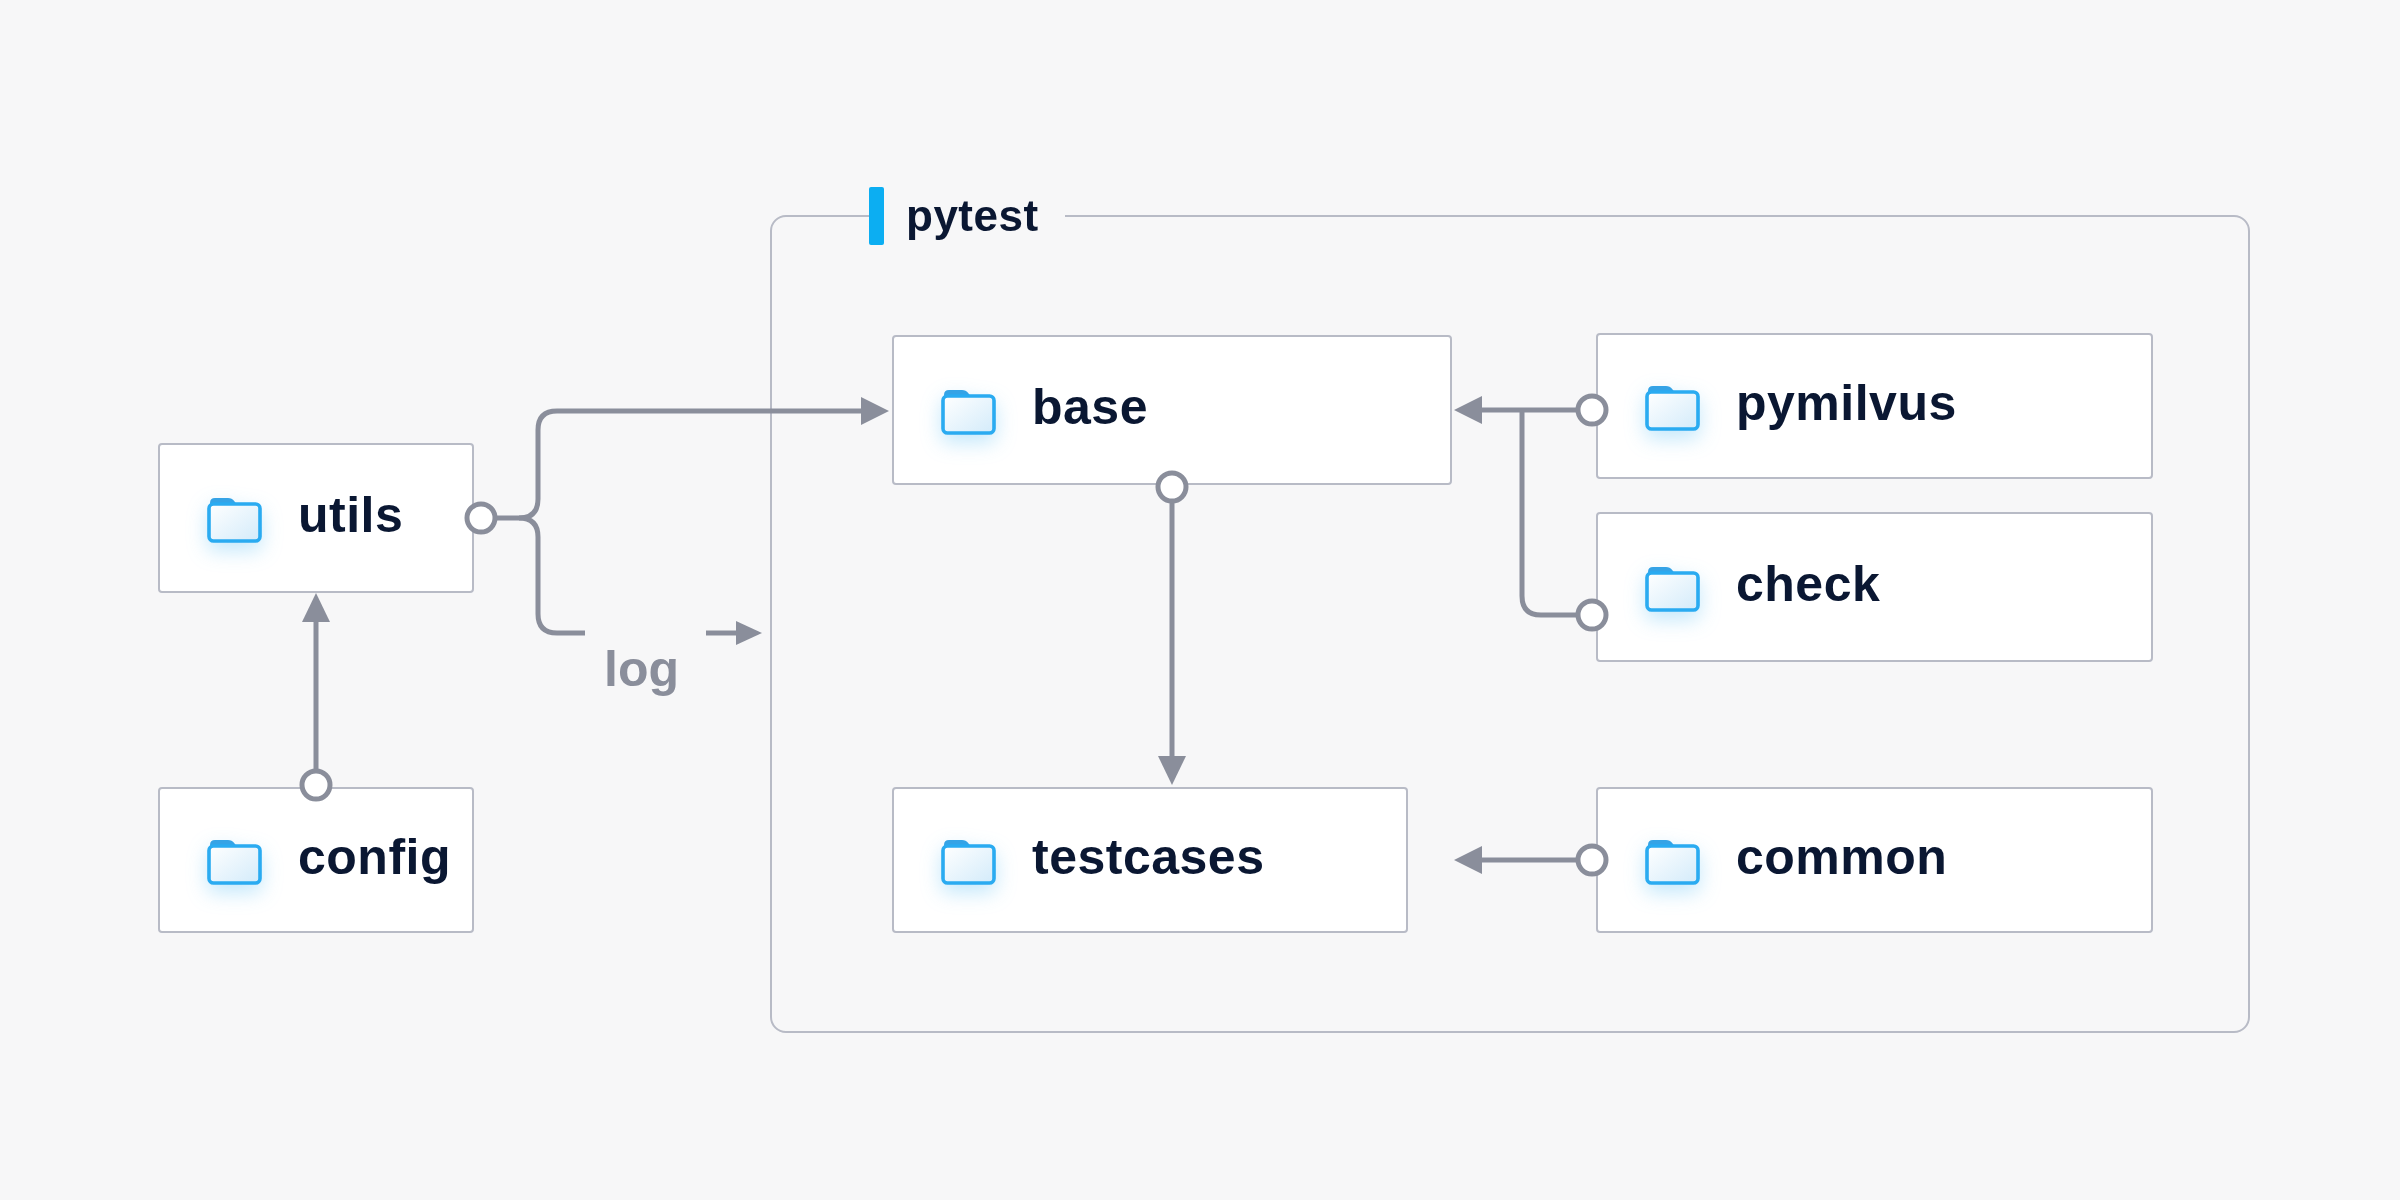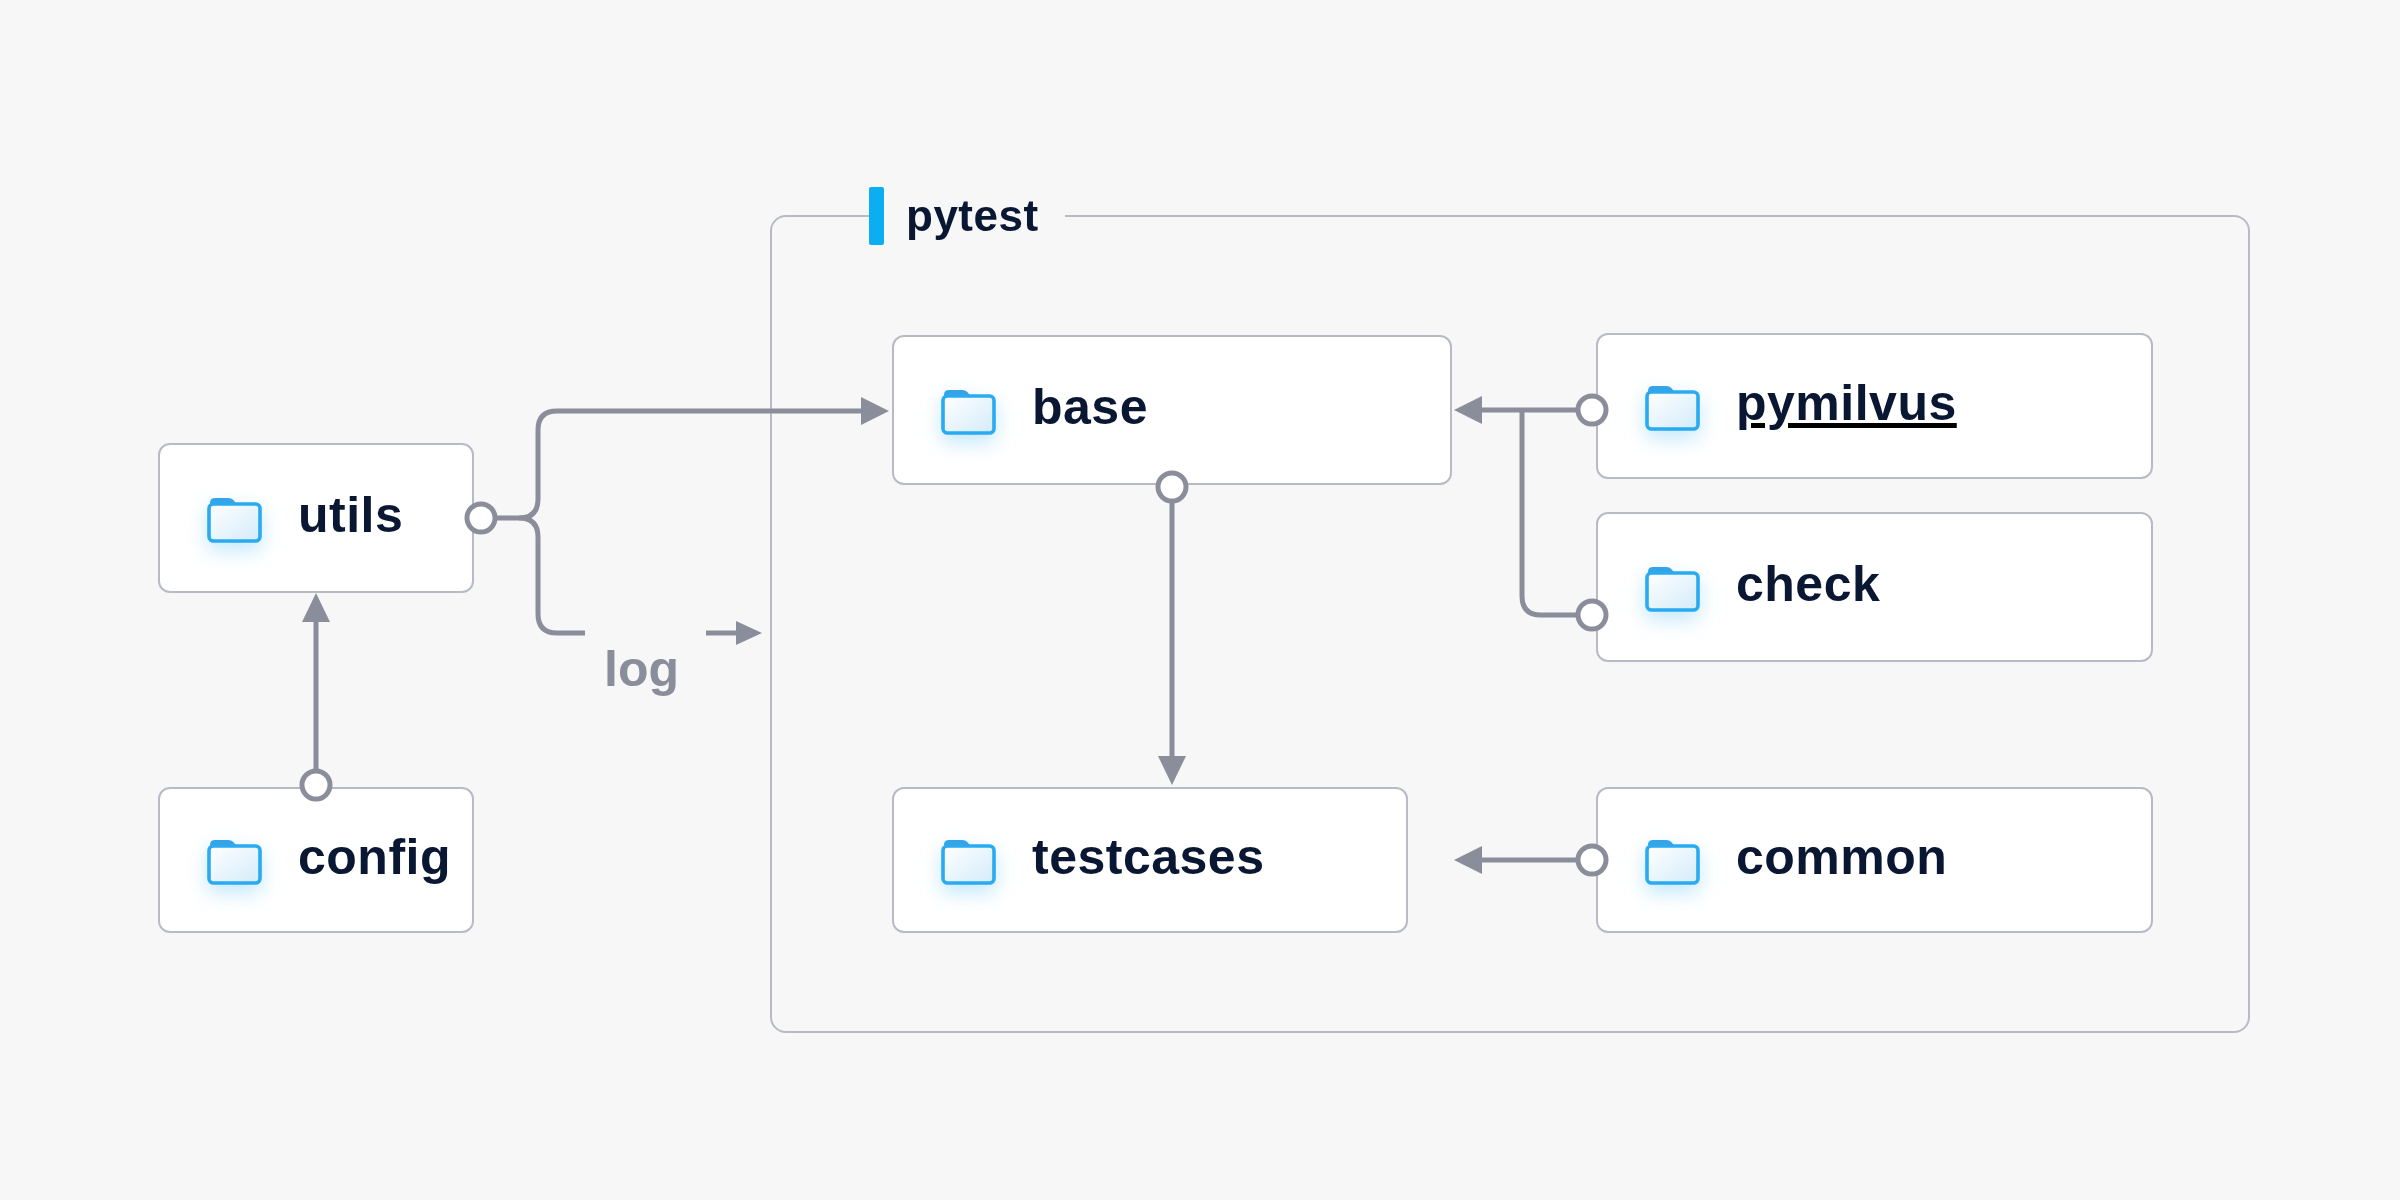--- a/index.html
+++ b/index.html
@@ -42,21 +42,21 @@
     font-size:44px;
     font-weight:700;
     color:var(--ink);
     letter-spacing:0.5px;
     line-height:1;
   }
   .node{
     position:absolute;
     background:#ffffff;
     border:2px solid var(--box-border);
-    border-radius:12px;
+    border-radius:4px;
     display:flex;
     align-items:center;
     padding-left:42px;
     box-sizing:border-box;
   }
   .folder{
     width:64px;height:56px;
     margin-right:32px;
     flex:0 0 auto;
     filter:drop-shadow(0 8px 10px rgba(42,171,241,0.28));
@@ -124,21 +124,21 @@
     <span class="node-label">config</span>
   </div>
 
   <div class="node" style="left:892px;top:335px;width:560px;height:150px;">
     <svg class="folder">
         <use href="#folderSym"></use>
       </svg>
     <span class="node-label">base</span>
   </div>
 
-  <div class="node" style="left:1596px;top:333px;width:557px;height:146px;text-decoration:underline;">
+  <div class="node" style="left:1596px;top:333px;width:557px;height:146px;">
     <svg class="folder">
         <use href="#folderSym"></use>
       </svg>
     <span class="node-label">pymilvus</span>
   </div>
 
   <div class="node" style="left:1596px;top:512px;width:557px;height:150px;">
     <svg class="folder">
         <use href="#folderSym"></use>
       </svg>

